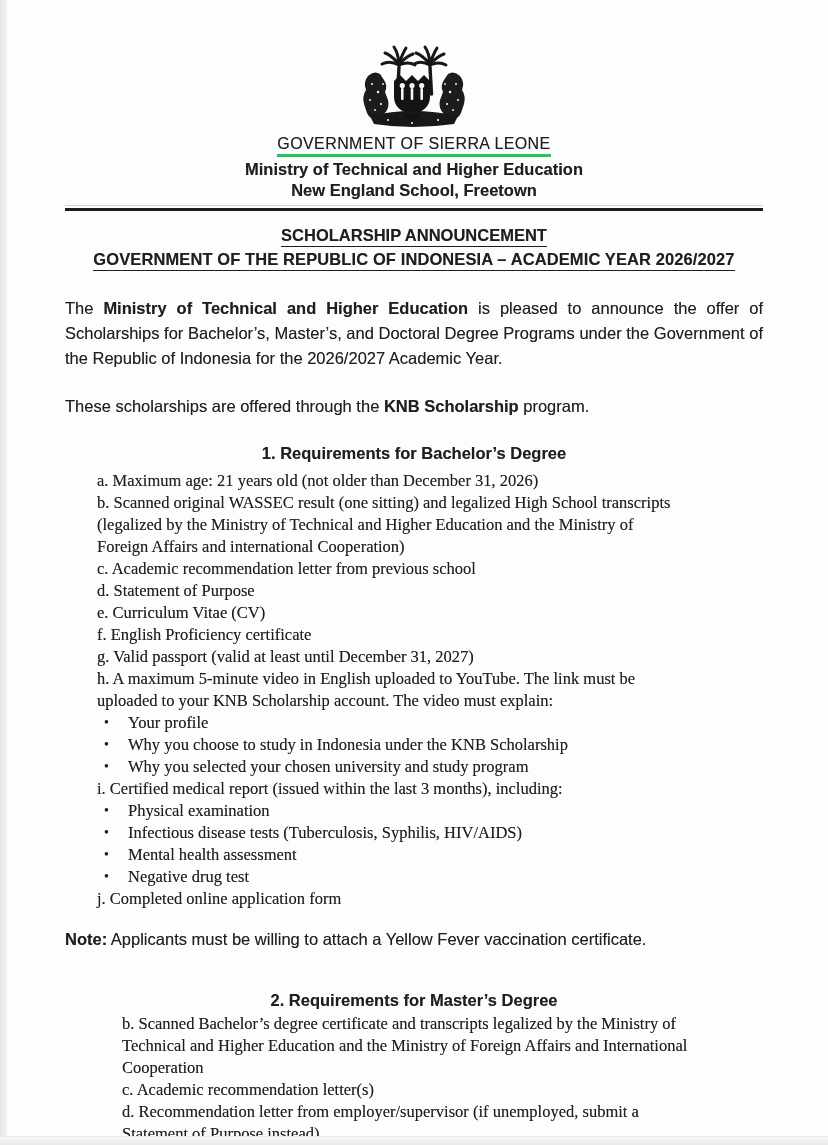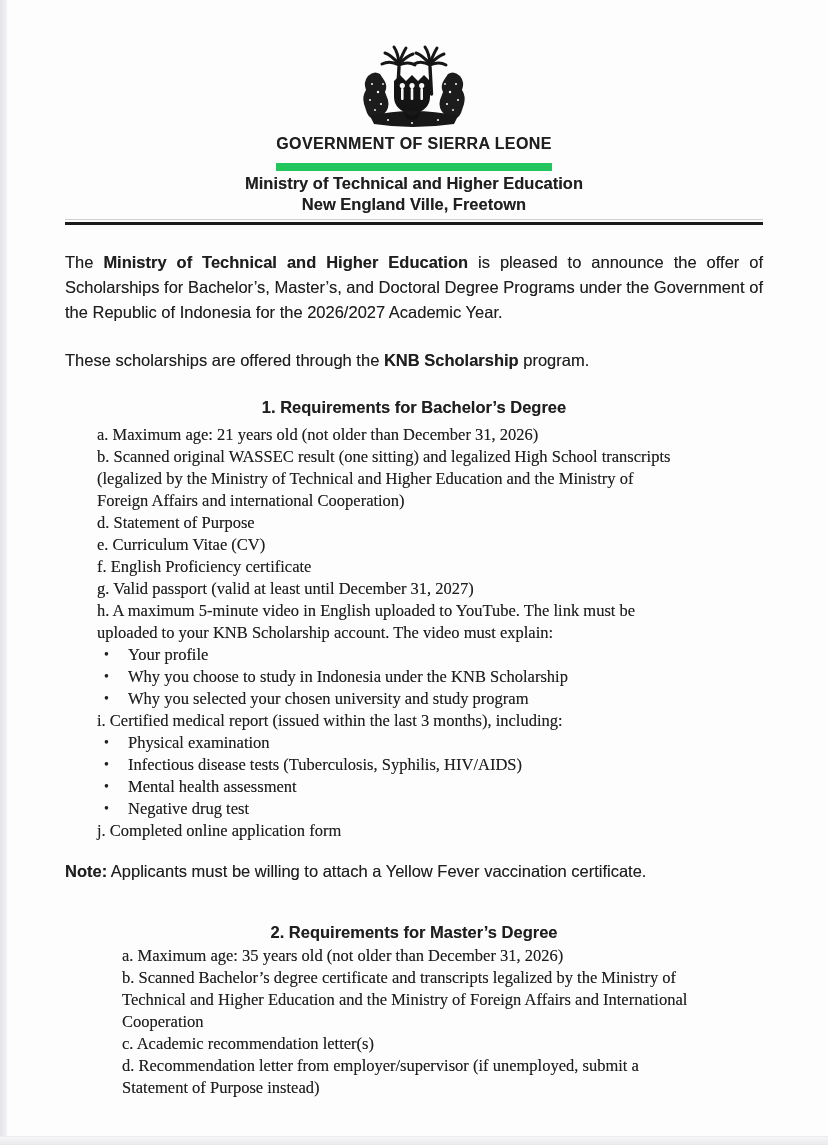--- a/index.html
+++ b/index.html
@@ -21,22 +21,22 @@
     background: linear-gradient(to bottom, #f6f6f7, #e9e9ec);
     border-top: 1px solid #ececef;
   }
   .page { position: absolute; left: 0; top: 0; width: 828px; padding: 0 65px; box-sizing: border-box; }
 
   
   .letterhead { text-align: center; }
   .emblem { margin-top: 40px; line-height: 0; }
   .lh-gov {
     display: inline-block;
-    font-weight: bold; font-size: 16px; letter-spacing: 0.4px;
-    border-bottom: 8px solid #22c55e; padding-bottom: 10px; margin-top: 3px;
+    font-weight: normal; font-size: 16px; letter-spacing: 0.4px;
+    border-bottom: 3px solid #22c55e; padding-bottom: 1px; margin-top: 3px;
   }
   .lh-min { font-weight: bold; font-size: 16.5px; margin-top: 3px; }
   .lh-addr { font-weight: bold; font-size: 16.5px; margin-top: 2px; }
   .lh-rule {
     margin-top: 5px; height: 2px;
     border-top: 1px solid #cfcfd4;
     border-bottom: 3.5px solid #1b1b1b;
   }
 
   
@@ -123,43 +123,51 @@
           <circle cx="34" cy="80" r="1"></circle>
             <circle cx="58" cy="83" r="1"></circle>
             <circle cx="84" cy="80" r="1"></circle>
         </g>
       </svg>
     </div>
     <div>
       <span class="lh-gov">GOVERNMENT OF SIERRA LEONE</span>
     </div>
     <div class="lh-min">Ministry of Technical and Higher Education</div>
-    <div class="lh-addr">New England Ville, Freetown</div>
+    <div class="lh-addr">New England School, Freetown</div>
     <div class="lh-rule"></div>
   </header>
 
+  <div class="doc-title">
+    <div><span class="t1">SCHOLARSHIP ANNOUNCEMENT</span></div>
+    <div><span class="t2">GOVERNMENT OF THE REPUBLIC OF INDONESIA – ACADEMIC YEAR 2026/2027</span></div>
+  </div>
 
   <p class="p-intro"><span>The </span><strong>Ministry of Technical and Higher Education</strong><span> is pleased to announce the offer of Scholarships for Bachelor’s, Master’s, and Doctoral Degree Programs under the Government of the Republic of Indonesia for the 2026/2027 Academic Year.</span></p>
 
   <p class="p-program"><span>These scholarships are offered through the </span><strong>KNB Scholarship</strong><span> program.</span></p>
 
   <section class="sec-bachelor">
     <h2>1. Requirements for Bachelor’s Degree</h2>
     <div class="items items-1">
 
     <div class="item letter">
           
           <span class="item-text">a. Maximum age: 21 years old (not older than December 31, 2026)</span>
         </div>
         <div class="item letter">
           
           <span class="item-text">b. Scanned original WASSEC result (one sitting) and legalized High School transcripts (legalized by the Ministry of Technical and Higher Education and the Ministry of Foreign Affairs and international Cooperation)</span>
         </div>
         <div class="item letter">
           
+          <span class="item-text">c. Academic recommendation letter from previous school</span>
+        </div>
+        <div class="item letter">
+          
           <span class="item-text">d. Statement of Purpose</span>
         </div>
         <div class="item letter">
           
           <span class="item-text">e. Curriculum Vitae (CV)</span>
         </div>
         <div class="item letter">
           
           <span class="item-text">f. English Proficiency certificate</span>
         </div>
@@ -209,24 +217,20 @@
         </div>
       </div>
   </section>
 
   <p class="p-note"><strong>Note:</strong><span> Applicants must be willing to attach a Yellow Fever vaccination certificate.</span></p>
 
   <section class="sec-master">
     <h2>2. Requirements for Master’s Degree</h2>
     <div class="items items-2">
 
-    <div class="item letter">
-          
-          <span class="item-text">a. Maximum age: 35 years old (not older than December 31, 2026)</span>
-        </div>
         <div class="item letter">
           
           <span class="item-text">b. Scanned Bachelor’s degree certificate and transcripts legalized by the Ministry of Technical and Higher Education and the Ministry of Foreign Affairs and International Cooperation</span>
         </div>
         <div class="item letter">
           
           <span class="item-text">c. Academic recommendation letter(s)</span>
         </div>
         <div class="item letter">
           

